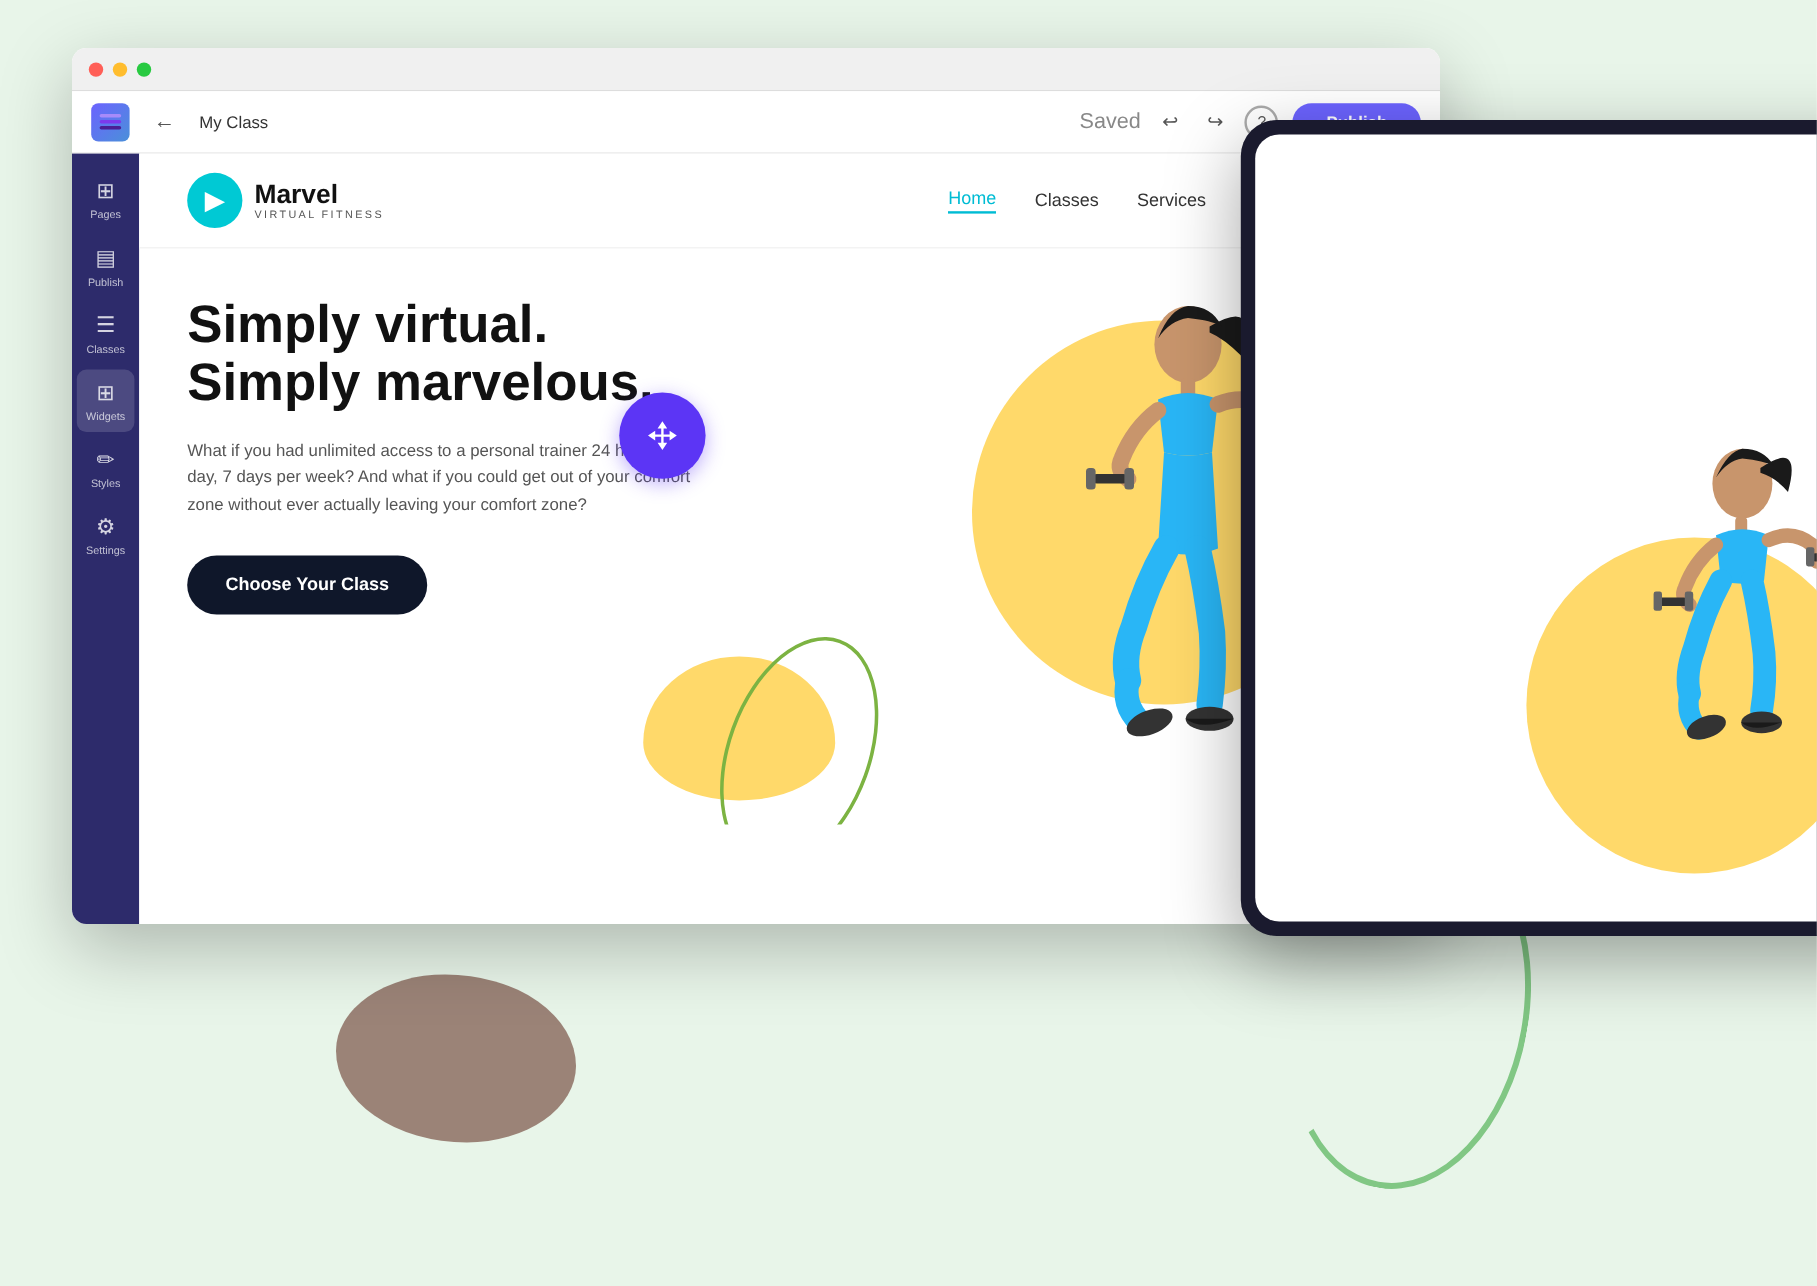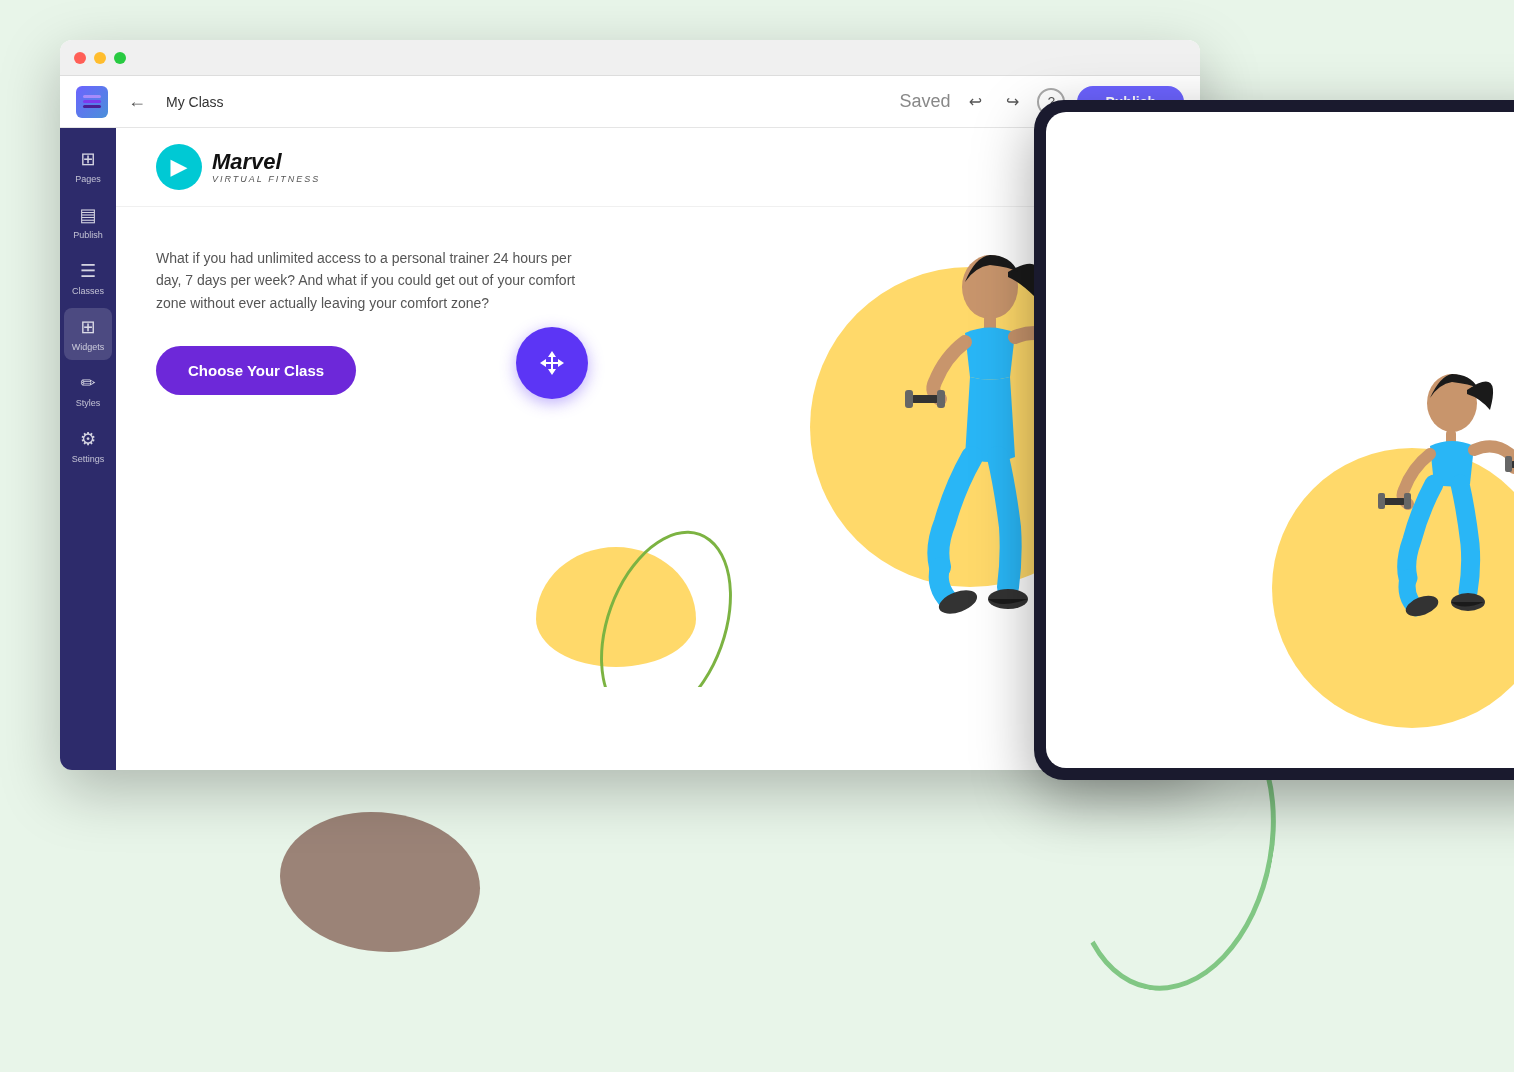--- a/index.html
+++ b/index.html
@@ -171,21 +171,20 @@
     .site-logo-icon {
       width: 46px; height: 46px;
       border-radius: 50%;
       background: #00c9d4;
       display: flex; align-items: center; justify-content: center;
       font-size: 22px;
       color: white;
     }
     .site-logo-text {
       line-height: 1.15;
-      font-style: italic;
     }
     .site-logo-name {
       font-size: 22px;
       font-weight: 800;
       color: #111;
     }
     .site-logo-sub {
       font-size: 9px;
       letter-spacing: 2px;
       color: #555;
@@ -230,21 +229,21 @@
       margin-bottom: 20px;
     }
     .hero-subtext {
       font-size: 14px;
       color: #555;
       line-height: 1.6;
       max-width: 440px;
       margin-bottom: 32px;
     }
     .hero-cta {
-      background: #6d28d9;
+      background: #0f172a;
       color: #fff;
       border: none;
       border-radius: 40px;
       padding: 16px 32px;
       font-size: 15px;
       font-weight: 700;
       cursor: pointer;
     }
 
     
@@ -486,29 +485,40 @@
       <div class="website-preview">
 
         <nav class="site-nav">
           <div class="site-logo">
             <div class="site-logo-icon">▶</div>
             <div class="site-logo-text">
               <div class="site-logo-name">Marvel</div>
               <div class="site-logo-sub">VIRTUAL FITNESS</div>
             </div>
           </div>
+          <div class="site-nav-links">
+            <a class="nav-link active">Home</a>
+            <a class="nav-link">Classes</a>
+            <a class="nav-link">Services</a>
+            <a class="nav-link">About</a>
+            <a class="nav-link">Contact</a>
+          </div>
         </nav>
 
         <div class="hero">
 
           <div class="yellow-blob"></div>
 
           <div class="green-swirl"></div>
 
           <div class="hero-left">
+            <h1 class="hero-headline">
+              <span>Simply virtual.</span><br>
+              <span>Simply marvelous.</span>
+            </h1>
             <p class="hero-subtext">What if you had unlimited access to a personal trainer 24 hours per day, 7 days per week? And what if you could get out of your comfort zone without ever actually leaving your comfort zone?</p>
             <button class="hero-cta">Choose Your Class</button>
           </div>
 
           <div class="hero-right">
             <div class="yellow-circle"></div>
 
             <div class="fitness-woman-container">
               <svg viewBox="0 0 340 490" width="340" height="490" xmlns="http://www.w3.org/2000/svg">
 

